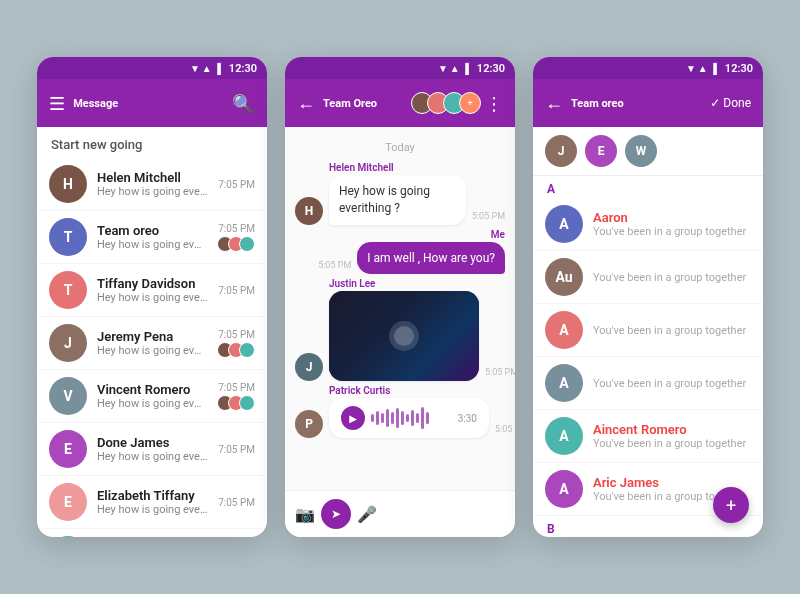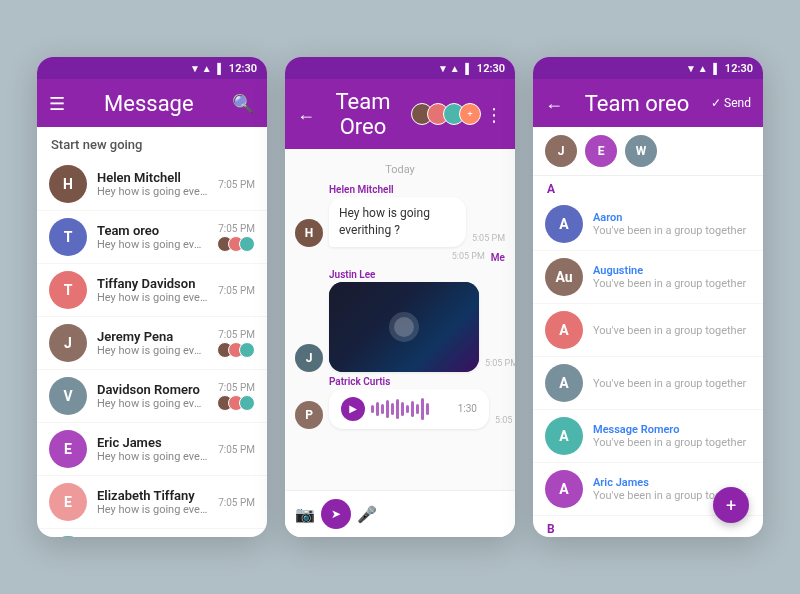--- a/index.html
+++ b/index.html
@@ -53,24 +53,23 @@
     .header {
       background: #8e24aa;
       padding: 10px 12px;
       display: flex;
       align-items: center;
       gap: 8px;
       min-height: 48px;
     }
     .header-title {
       color: #fff;
-      font-size: 22px;
-      font-weight: 400;
-      flex: 1;
-      text-align: center;
+      font-size: 11px;
+      font-weight: 700;
+      flex: 1;
     }
     .header-icon {
       color: #fff;
       font-size: 18px;
       cursor: pointer;
     }
     
     .section-label {
       font-size: 13px;
       color: #555;
@@ -303,23 +302,23 @@
       display: flex;
       align-items: center;
       padding: 7px 12px;
       gap: 10px;
       border-bottom: 1px solid #f5f5f5;
     }
     .contact-info {
       flex: 1;
     }
     .contact-name {
-      font-size: 11px;
+      font-size: 13px;
       font-weight: 600;
-      color: #3b82f6;
+      color: #ef4444;
     }
     .contact-sub {
       font-size: 11px;
       color: #aaa;
     }
     .fab {
       position: absolute;
       width: 36px;
       height: 36px;
       border-radius: 50%;
@@ -437,38 +436,38 @@
               <div class="av-mini" style="background: rgb(229, 115, 115);"></div>
               <div class="av-mini" style="background: rgb(77, 182, 172);"></div>
             </div>
           </div>
         </div>
         <div class="message-item">
           <div class="avatar-wrap">
             <div class="avatar" style="background: rgb(120, 144, 156);">V</div>
           </div>
           <div class="message-content">
-            <div class="message-name">Davidson Romero</div>
+            <div class="message-name">Vincent Romero</div>
             <div class="message-preview">Hey how is going everithing ?</div>
           </div>
           <div class="message-meta">
             <div class="message-time">7:05 PM</div>
             <div class="av-stack-wrap">
               <div class="av-mini" style="background: rgb(121, 85, 72);"></div>
               <div class="av-mini" style="background: rgb(229, 115, 115);"></div>
               <div class="av-mini" style="background: rgb(77, 182, 172);"></div>
             </div>
           </div>
         </div>
         <div class="message-item">
           <div class="avatar-wrap">
             <div class="avatar" style="background: rgb(171, 71, 188);">E</div>
           </div>
           <div class="message-content">
-            <div class="message-name">Eric James</div>
+            <div class="message-name">Done James</div>
             <div class="message-preview">Hey how is going everithing ?</div>
           </div>
           <div class="message-meta">
             <div class="message-time">7:05 PM</div>
           </div>
         </div>
         <div class="message-item">
           <div class="avatar-wrap">
             <div class="avatar" style="background: rgb(239, 154, 154);">E</div>
           </div>
@@ -521,20 +520,21 @@
         <div>
           <div class="chat-msg-name">Helen Mitchell</div>
           <div class="chat-bubble other">Hey how is going everithing ?</div>
         </div>
         <div class="chat-msg-time">5:05 PM</div>
       </div>
 
       <div class="chat-msg-row right">
         <div>
           <div class="chat-msg-name" style="text-align:right;">Me</div>
+          <div class="chat-bubble me">I am well , How are you?</div>
         </div>
         <div class="chat-msg-time">5:05 PM</div>
       </div>
 
       <div class="chat-msg-row">
         <div class="avatar" style="background:#546e7a;width:28px;height:28px;font-size:12px;">J</div>
         <div>
           <div class="chat-msg-name">Justin Lee</div>
           <div class="chat-image-bubble">
             <div class="chat-image-content">
@@ -559,21 +559,21 @@
               <div class="wave-bar" style="height:18px;"></div>
               <div class="wave-bar" style="height:12px;"></div>
               <div class="wave-bar" style="height:20px;"></div>
               <div class="wave-bar" style="height:14px;"></div>
               <div class="wave-bar" style="height:8px;"></div>
               <div class="wave-bar" style="height:16px;"></div>
               <div class="wave-bar" style="height:10px;"></div>
               <div class="wave-bar" style="height:22px;"></div>
               <div class="wave-bar" style="height:12px;"></div>
             </div>
-            <span class="voice-duration">1:30</span>
+            <span class="voice-duration">3:30</span>
           </div>
         </div>
         <div class="chat-msg-time">5:05 PM</div>
       </div>
     </div>
 
     <div class="chat-input-row">
       <span style="color:#bbb;font-size:16px;cursor:pointer;">📷</span>
       <div class="chat-send-btn">➤</div>
       <span style="color:#bbb;font-size:16px;cursor:pointer;">🎤</span>
@@ -587,21 +587,21 @@
         <span class="signal-icon">▼</span>
         <span class="signal-icon">▲</span>
         <span class="signal-icon">▐</span>
       </div>
       <span class="time">12:30</span>
     </div>
 
     <div class="header">
       <span class="header-icon">←</span>
       <span class="header-title">Team oreo</span>
-      <span style="color:#fff;font-size:12px;cursor:pointer;display:flex;align-items:center;gap:3px;">✓ <span>Send</span></span>
+      <span style="color:#fff;font-size:12px;cursor:pointer;display:flex;align-items:center;gap:3px;">✓ <span>Done</span></span>
     </div>
 
     <div class="contacts-header-bar">
       <div style="width:32px;height:32px;border-radius:50%;background:#8d6e63;display:flex;align-items:center;justify-content:center;color:#fff;font-size:12px;font-weight:bold;">J</div>
       <div style="width:32px;height:32px;border-radius:50%;background:#ab47bc;display:flex;align-items:center;justify-content:center;color:#fff;font-size:12px;font-weight:bold;">E</div>
       <div style="width:32px;height:32px;border-radius:50%;background:#78909c;display:flex;align-items:center;justify-content:center;color:#fff;font-size:12px;font-weight:bold;">W</div>
     </div>
 
     <div class="contacts-list">
       <div class="section-header-letter">A</div>
@@ -610,40 +610,39 @@
           <div class="avatar" style="background:#5c6bc0;">A</div>
         </div>
         <div class="contact-info">
           <div class="contact-name">Aaron</div>
           <div class="contact-sub">You've been in a group together</div>
         </div>
       </div>
       <div class="contact-item">
         <div class="avatar" style="background:#8d6e63;">Au</div>
         <div class="contact-info">
-          <div class="contact-name">Augustine</div>
           <div class="contact-sub">You've been in a group together</div>
         </div>
       </div>
       <div class="contact-item">
         <div class="avatar" style="background:#e57373;">A</div>
         <div class="contact-info">
           <div class="contact-sub">You've been in a group together</div>
         </div>
       </div>
       <div class="contact-item">
         <div class="avatar" style="background:#78909c;">A</div>
         <div class="contact-info">
           <div class="contact-sub">You've been in a group together</div>
         </div>
       </div>
       <div class="contact-item">
         <div class="avatar" style="background:#4db6ac;">A</div>
         <div class="contact-info">
-          <div class="contact-name">Message Romero</div>
+          <div class="contact-name">Aincent Romero</div>
           <div class="contact-sub">You've been in a group together</div>
         </div>
       </div>
       <div class="contact-item">
         <div class="avatar" style="background:#ab47bc;">A</div>
         <div class="contact-info">
           <div class="contact-name">Aric James</div>
           <div class="contact-sub">You've been in a group together</div>
         </div>
       </div>

